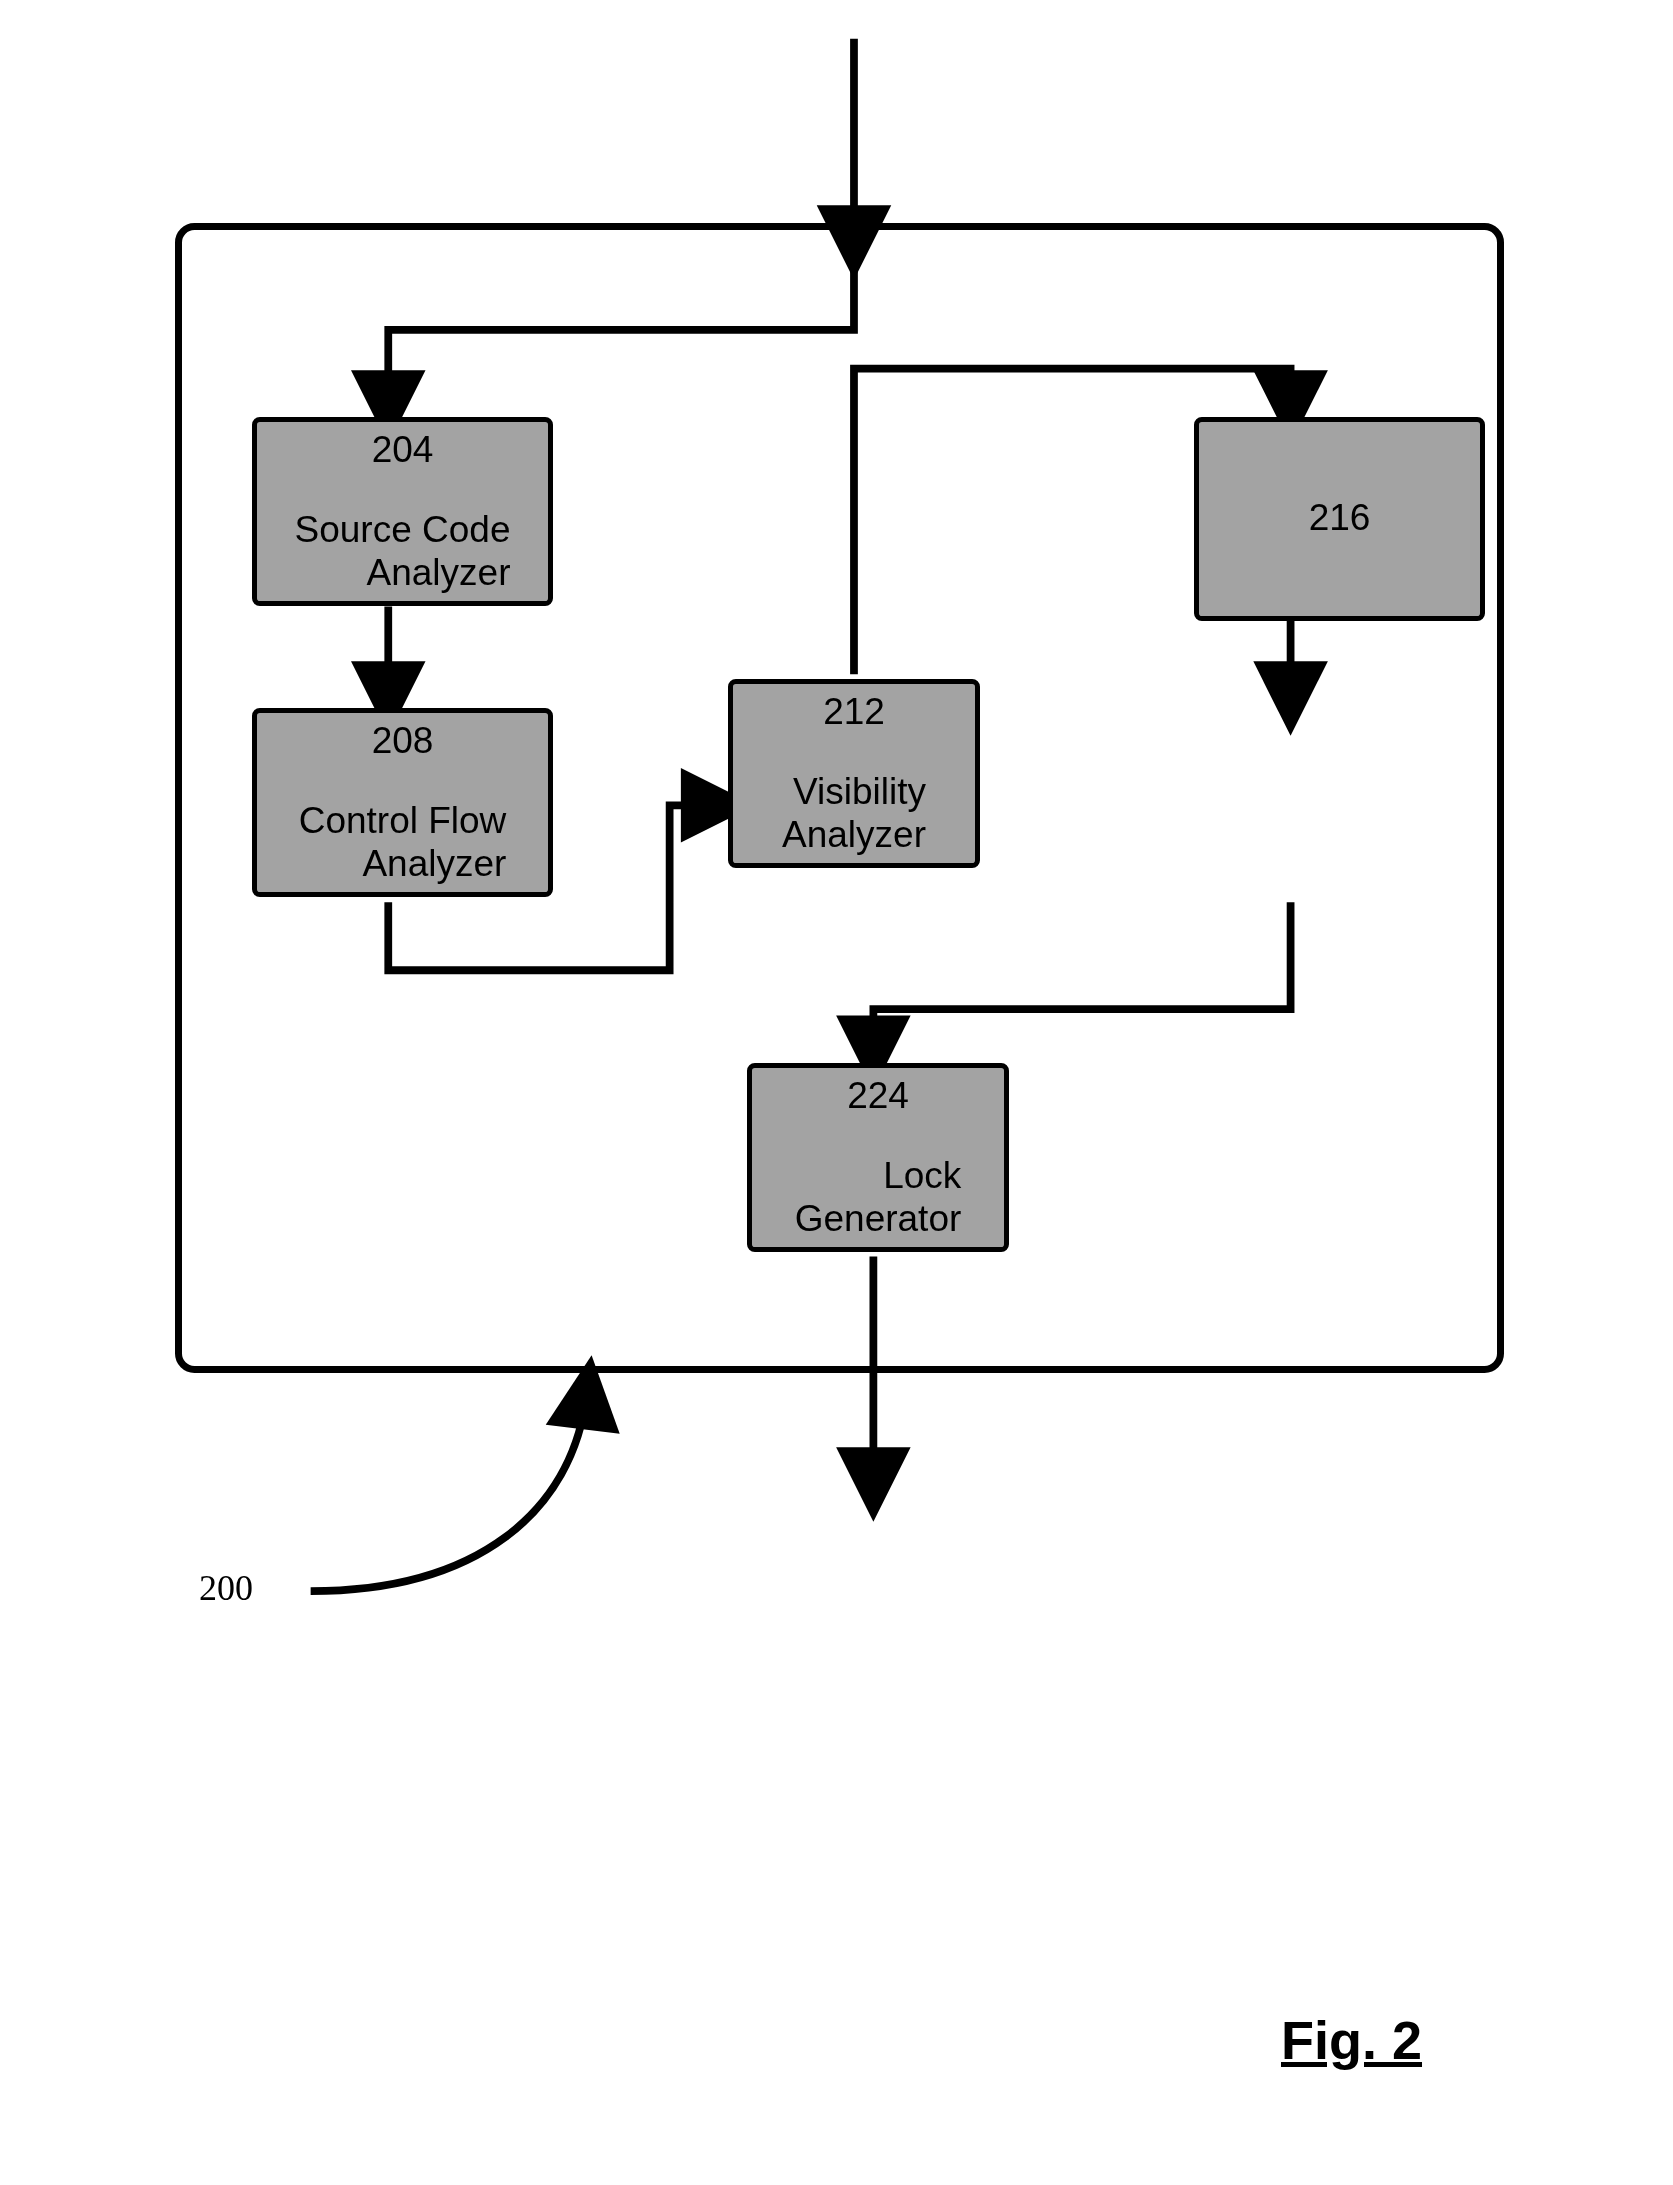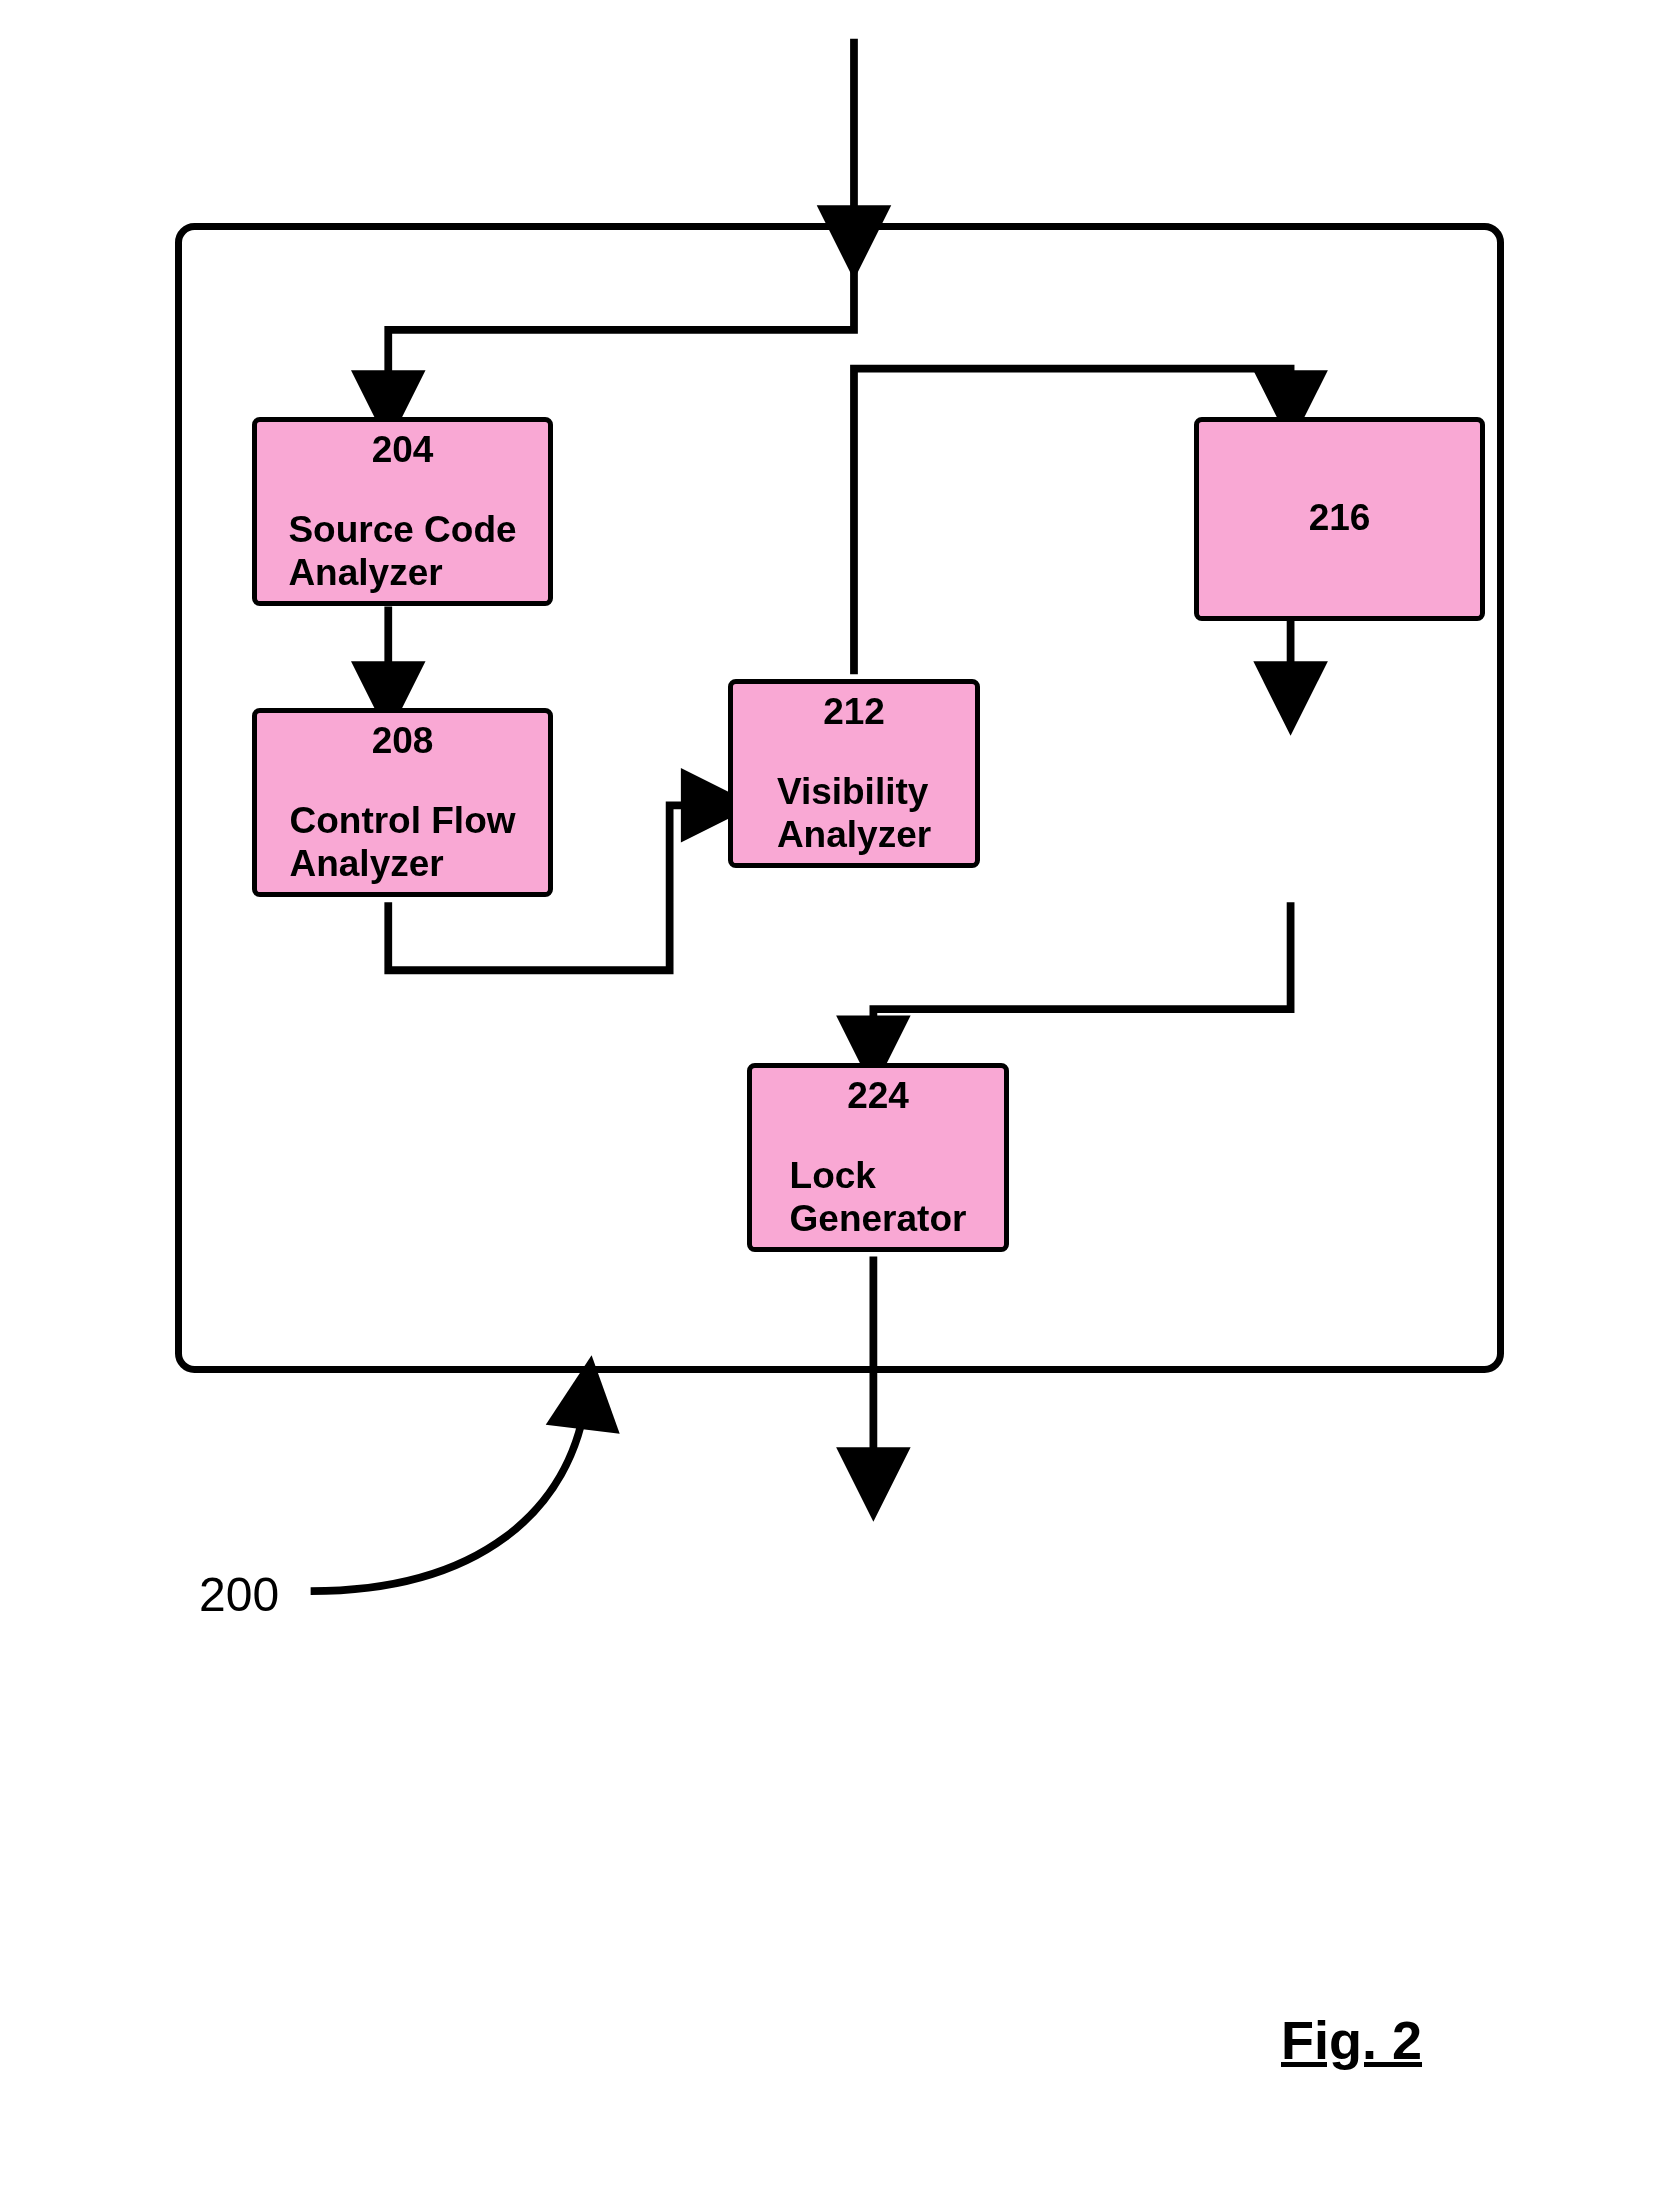--- a/index.html
+++ b/index.html
@@ -15,48 +15,48 @@
   }
   svg.wires {
     position: absolute;
     top: 0;
     left: 0;
   }
   .box {
     position: absolute;
     border: 5.8px solid #000;
     border-radius: 7.8px;
-    background: #f9a8d4;
+    background: #a3a3a3;
     box-sizing: border-box;
     display: flex;
     flex-direction: column;
     align-items: center;
     justify-content: center;
-    text-align: left;
+    text-align: right;
     line-height: 1.15;
-    font-weight: bold;
   }
   .box .num {
     font-size: 37px;
     margin-bottom: 1.9px;
   }
   .box .lbl {
     font-size: 37px;
     white-space: pre-line;
     margin-top: 36px;
   }
   .container {
     position: absolute;
     border: 7.8px solid #000;
     border-radius: 19.4px;
     box-sizing: border-box;
   }
   .ref {
     position: absolute;
-    font-size: 48px;
+    font-size: 36px;
+    font-family: Liberation Serif, serif;
   }
   .fig {
     position: absolute;
     font-size: 54px;
     font-weight: bold;
     text-decoration: underline;
   }
 </style>
 </head>
 <body>

